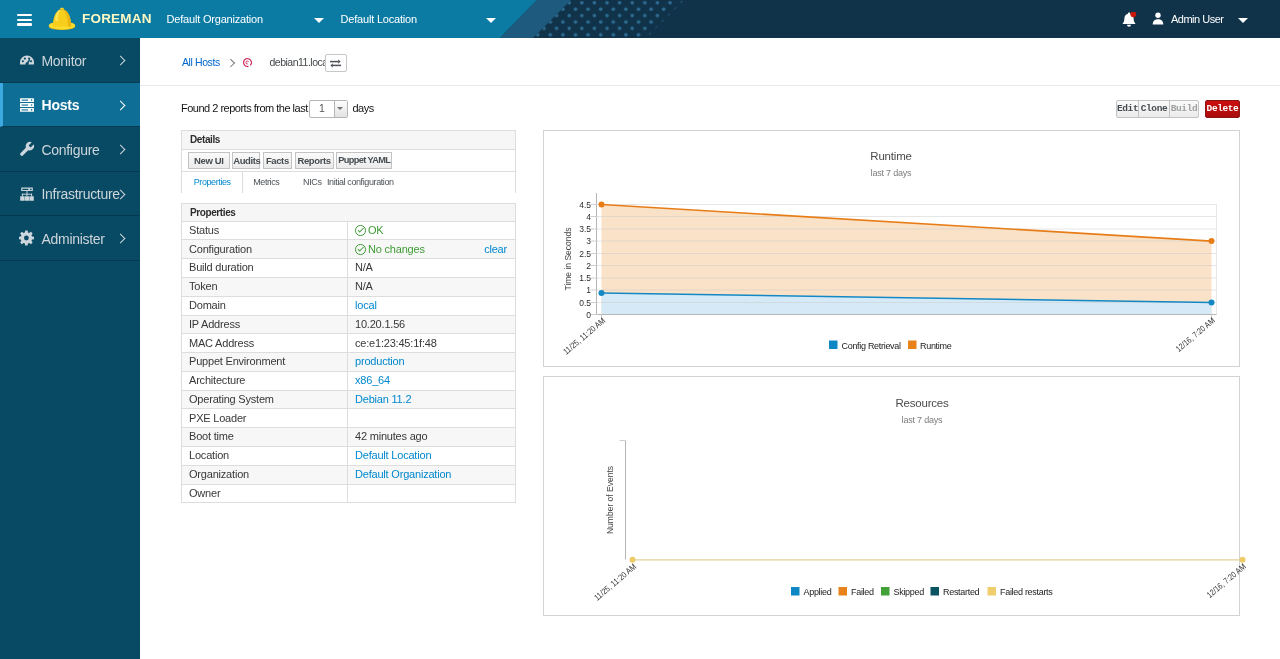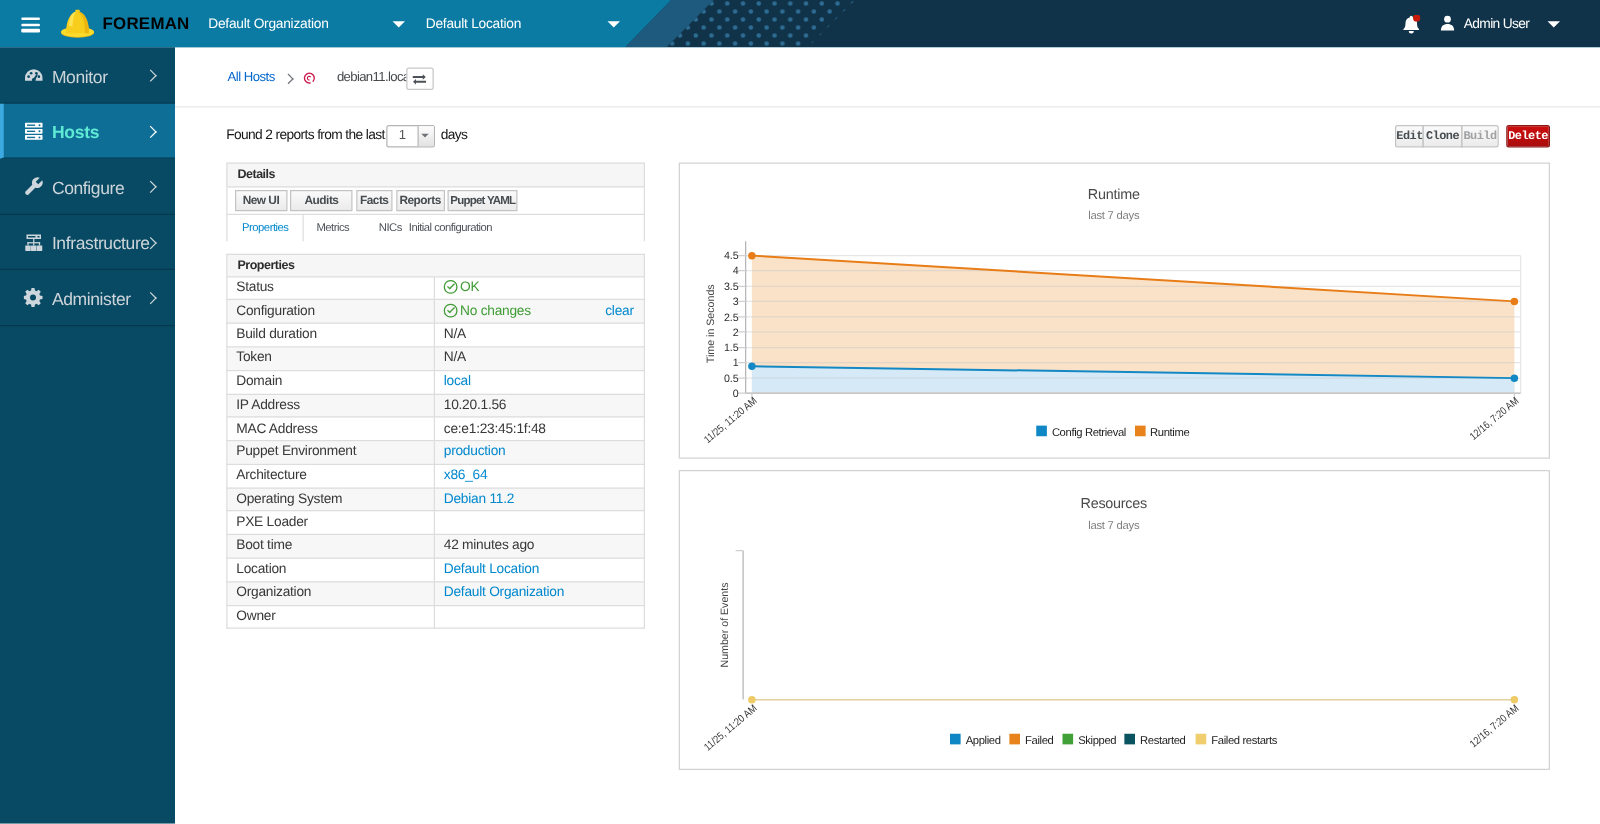--- a/index.html
+++ b/index.html
@@ -6,30 +6,30 @@
 html,body { width:1280px; height:659px; overflow:hidden; }
 body { font-family:"Liberation Sans", sans-serif; background:#fff; position:relative; color:#333; }
 .abs { position:absolute; }
 
 
 #masthead { position:absolute; top:0; left:0; width:1280px; height:38px; background:#0b7ba4; }
 #masthead svg.bg { position:absolute; top:0; left:0; }
 .mh-item { position:absolute; color:#fff; font-size:11px; letter-spacing:-0.2px; top:0; height:38px; line-height:38px; }
 .hamburger { position:absolute; left:17px; top:14.2px; width:15px; }
 .hamburger div { height:2.3px; background:#fff; margin-bottom:2.3px; border-radius:1px; }
-.brand-text { position:absolute; left:82px; top:0; height:38px; line-height:38px; color:#000000; font-weight:bold; font-size:13.5px; letter-spacing:0.2px; }
+.brand-text { position:absolute; left:82px; top:0; height:38px; line-height:38px; color:#fef9c3; font-weight:bold; font-size:13.5px; letter-spacing:0.2px; }
 .caret-down { display:inline-block; width:0; height:0; border-left:5px solid transparent; border-right:5px solid transparent; border-top:5.5px solid #fff; vertical-align:middle; }
 
 
 #sidebar { position:absolute; top:38px; left:0; width:140px; height:621px; background:#084a63; }
 .nav-item { position:relative; height:44.6px; border-bottom:1px solid #05394f; color:#cdd5da; font-size:14px; letter-spacing:-0.3px; }
 .nav-item .icn { position:absolute; left:19px; top:14px; width:16px; height:16px; }
 .nav-item .lbl { position:absolute; left:41.5px; top:1.5px; line-height:43px; }
 .nav-item .chev { position:absolute; right:16px; top:19px; width:7px; height:7px; border-right:1.4px solid #cfd7db; border-top:1.4px solid #cfd7db; transform:rotate(45deg); }
-.nav-item.active { background:#0f6e96; color:#5eead4; border-left:3px solid #3caae0; }
+.nav-item.active { background:#0f6e96; color:#ffffff; border-left:3px solid #3caae0; }
 .nav-item.active .lbl { left:38.5px; font-weight:bold; letter-spacing:-0.2px; }
 .nav-item.active .icn { left:16px; }
 
 
 #crumbbar { position:absolute; top:38px; left:140px; width:1140px; height:48px; background:#fff; border-bottom:1px solid #e8e8ea; }
 a { text-decoration:none; }
 .bluelink { color:#0066cc; }
 .tbllink { color:#0088ce; }
 
 
@@ -51,21 +51,21 @@
 table.props th { background:#f6f6f6; font-size:10px; letter-spacing:-0.4px; color:#2d2d2d; padding:1.6px 8px 1.8px 8px; }
 table.props tr.odd td { background:#f7f7f7; }
 table.props td.k { width:166px; }
 .green { color:#3f9c35; }
 .okicn { display:inline-block; width:10.5px; height:10.5px; border:1.6px solid #3f9c35; border-radius:50%; position:relative; vertical-align:-2px; margin-right:2.5px; }
 .okicn::after { content:""; position:absolute; left:1.7px; top:2.1px; width:4.6px; height:2.4px; border-left:1.5px solid #3f9c35; border-bottom:1.5px solid #3f9c35; transform:rotate(-45deg); }
 
 
 .card { position:absolute; background:#fff; border:1px solid #d3d3d3;text-align:right; }
 #card1 { left:543px; top:130px; width:697px; height:237px; }
-#card2 { left:543px; top:376px; width:697px; height:240px; }
+#card2 { left:543px; top:376px; width:697px; height:240px;padding-left:31px; }
 </style>
 </head>
 <body>
 
 <div id="masthead">
   <svg class="bg" width="1280" height="38" viewBox="0 0 1280 38">
     <defs>
       <pattern id="dots" x="0" y="0" width="12.6" height="12.8" patternUnits="userSpaceOnUse">
         <circle cx="2.2" cy="2.8" r="1.8" fill="#2d6c92"></circle>
         <circle cx="8.5" cy="9.2" r="1.8" fill="#2d6c92"></circle>
@@ -206,21 +206,21 @@
 </div>
 <div class="abs" style="left:352.5px;top:101.5px;font-size:11px;letter-spacing:-0.5px;color:#151515;">days</div>
 
 <div class="abs" style="left:1116px;top:99.5px;white-space:nowrap;font-family:Liberation Mono, monospace;">
   <span class="btn" style="width:23px;text-align:center;padding:0;border-radius:2px 0 0 2px;">Edit</span><span class="btn" style="width:32px;text-align:center;padding:0;margin-left:-1px;border-radius:0;">Clone</span><span class="btn disabled" style="width:30px;text-align:center;padding:0;margin-left:-1px;border-radius:0 2px 2px 0;">Build</span><span class="btn btn-danger" style="width:35px;text-align:center;padding:0;margin-left:6px;border-radius:2px;">Delete</span>
 </div>
 
 <div id="panel">
   <div class="phead">Details</div>
   <div class="pbtns">
-    <span class="btn" style="width:41.5px">New UI</span><span class="btn" style="width:50px">Audits</span><span class="btn" style="width:29px">Facts</span><span class="btn" style="width:39px">Reports</span><span class="btn" style="width:56px;font-size:9.2px;letter-spacing:-0.6px;">Puppet YAML</span>
+    <span class="btn" style="width:41.5px">New UI</span><span class="btn" style="width:28px">Audits</span><span class="btn" style="width:29px">Facts</span><span class="btn" style="width:39px">Reports</span><span class="btn" style="width:56px;font-size:9.2px;letter-spacing:-0.6px;">Puppet YAML</span>
   </div>
   <div class="tabs">
     <div class="cellr"></div>
     <span style="left:11.7px;color:#0088ce;">Properties</span>
     <span style="left:71.2px;">Metrics</span>
     <span style="left:121.1px;">NICs</span>
     <span style="left:145px;">Initial configuration</span>
   </div>
   <table class="props">
     <tbody>

